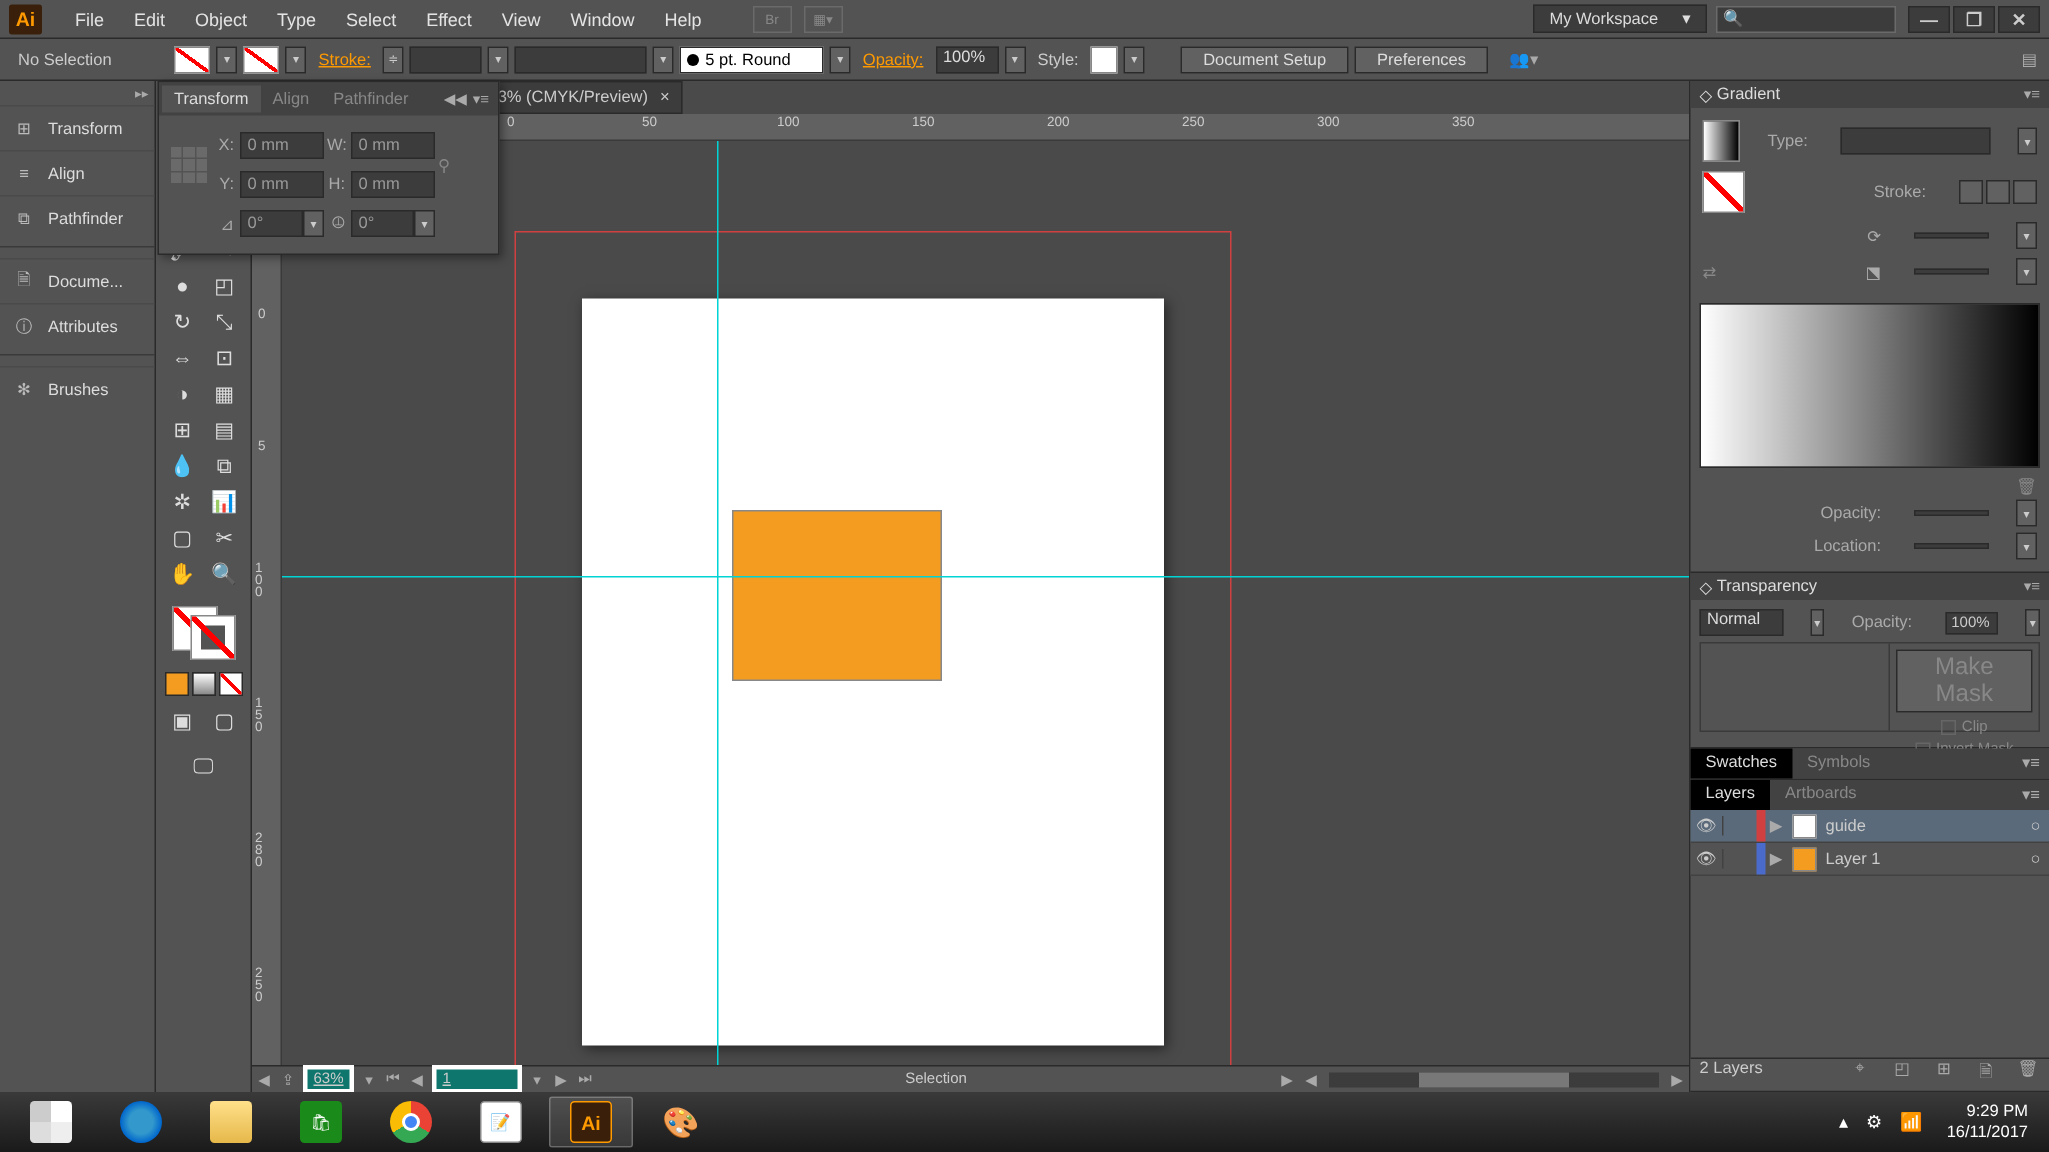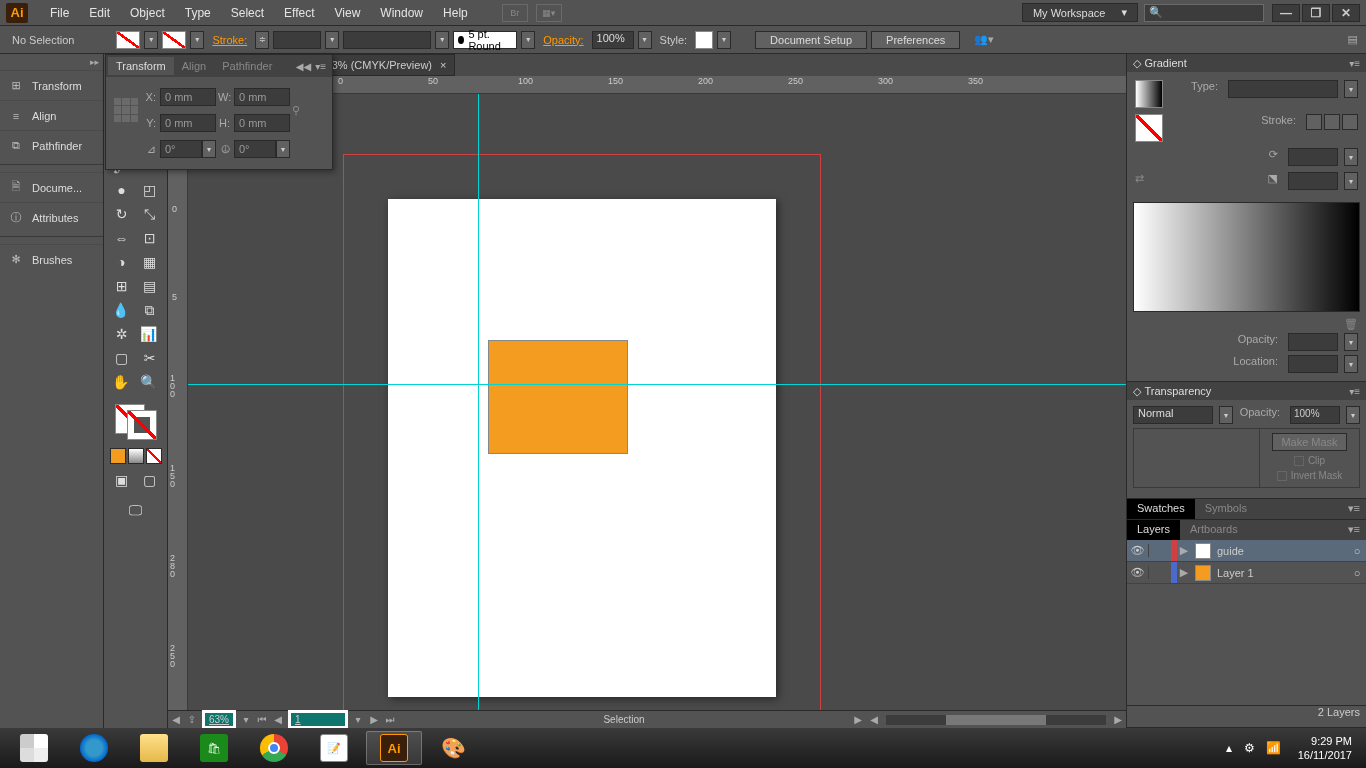--- a/index.html
+++ b/index.html
@@ -78,52 +78,52 @@
 .status-center { flex:1; text-align:center;}
 .scroll-track { height:10px; background:#3c3c3c; flex:0 0 220px; margin:0 4px; position:relative;}
 .scroll-thumb { position:absolute; height:100%; background:#787878;}
 
 
 .right-dock { width: 240px; background: #535353; border-left: 1px solid #2a2a2a; display: flex; flex-direction: column; font-size:11px;}
 .r-panel { border-bottom: 1px solid #2a2a2a; }
 .r-hdr { height: 18px; background: #424242; display: flex; align-items: center; padding: 0 6px; color: #ddd; font-size: 11px; }
 .r-hdr .menu { margin-left:auto; font-size:10px; color:#aaa;}
 .grad-body { padding: 8px; display:flex; flex-direction:column; gap:6px;}
-.grad-row { display:flex; gap:6px;}
+.grad-row { display:flex; align-items:center; gap:18px;}
 .grad-preview { width: 28px; height: 28px; background: linear-gradient(to right, #fff, #000); border:1px solid #888;}
 .grad-none { width: 28px; height: 28px; background:#fff; border:1px solid #888; position:relative;}
 .grad-none::after{content:''; position:absolute; inset:0; background:linear-gradient(to top right, transparent 45%, red 45%, red 55%, transparent 55%);}
 .grad-slider-box { margin:4px 6px; height:110px; background:linear-gradient(to right,#fff,#000); border:1px solid #2a2a2a;}
 .mini-input { width:50px; background:#3c3c3c; border:1px solid #2a2a2a; color:#ccc; padding:1px 3px; font-size:10px;}
 .label-r { text-align:right; flex:1; color:#aaa; padding-right:4px;}
 
 .trans-body { padding:6px; }
 .mask-box { height:60px; border:1px solid #3a3a3a; margin:4px 0; display:flex;}
 .mask-left { flex:1; }
 .mask-right { width:100px; border-left:1px solid #3a3a3a; padding:4px; display:flex; flex-direction:column; gap:4px; align-items:center;}
-.mask-btn { background:#616161; border:1px solid #2a2a2a; color:#888; padding:2px 8px; font-size:11px;}
+.mask-btn { background:#616161; border:1px solid #2a2a2a; color:#888; padding:2px 8px; font-size:16px;}
 .chk { display:flex; align-items:center; gap:4px; color:#888; font-size:10px;}
 .chk-box { width:10px; height:10px; border:1px solid #666;}
 
 .tabs-row { display:flex; height:20px; background:#424242;}
 .tabs-row .tab { padding:3px 10px; color:#888;}
 .tabs-row .tab.active { background:#000000; color:#ddd;}
 .tabs-row .menu{margin-left:auto; padding:3px 6px; color:#aaa;}
 
 .layers-body { }
 .layer-row { height:22px; display:flex; align-items:center; border-bottom:1px solid #424242; background:#535353;}
 .layer-row.sel { background:#5a6a7a;}
 .vis { width:22px; text-align:center; border-right:1px solid #424242;}
 .lock { width:22px; border-right:1px solid #424242;}
 .lay-color { width:6px; height:100%;}
 .lay-toggle { width:14px; text-align:center; color:#aaa;}
 .lay-thumb { width:16px; height:16px; border:1px solid #888; margin:0 4px;}
 .lay-name { flex:1; padding-left:2px;}
 .lay-target { width:18px; text-align:center;}
-.layer-footer { height:22px; border-top:1px solid #2a2a2a; display:flex; align-items:flex-end; padding:0 6px; gap:12px; background:#535353;flex-direction:column;}
+.layer-footer { height:22px; border-top:1px solid #2a2a2a; display:flex; align-items:flex-start; padding:0 6px; gap:12px; background:#535353;}
 .layer-footer .sp { flex:1;}
 .f-icon { width:16px; text-align:center; color:#aaa;}
 
 
 .taskbar { position: absolute; left: 0; right: 0; bottom: 0; height: 40px; background: linear-gradient(to bottom, #3a3a3a, #1a1a1a); display: flex; align-items: center; padding: 0 4px; }
 .task-btn { width: 56px; height: 34px; margin: 0 2px; display:flex; align-items:center; justify-content:center; border:1px solid transparent; border-radius:2px;}
 .task-btn.active { background: rgba(255,255,255,.12); border:1px solid rgba(255,255,255,.25);}
 .task-icon { width:28px; height:28px; border-radius:3px;}
 .task-spacer { flex: 1; }
 .clock { color:#fff; font-size:11px; text-align:right; padding:0 10px; line-height:14px;}
@@ -163,21 +163,21 @@
   <div class="swatch-none"></div>
   <div class="ctrl-dd">▾</div>
   <div class="swatch-none"></div>
   <div class="ctrl-dd">▾</div>
   <span class="ctrl-label u">Stroke:</span>
   <div class="ctrl-dd">≑</div>
   <div class="ctrl-input" style="width:48px"></div>
   <div class="ctrl-dd">▾</div>
   <div class="ctrl-input" style="width:88px"></div>
   <div class="ctrl-dd">▾</div>
-  <div class="ctrl-input" style="width:64px; background:#fff; color:#000; display:flex; align-items:center;">
+  <div class="ctrl-input" style="width:96px; background:#fff; color:#000; display:flex; align-items:center;">
       <span class="dot"></span>
       <span>5 pt. Round</span>
     </div>
   <div class="ctrl-dd">▾</div>
   <span class="ctrl-label u">Opacity:</span>
   <div class="ctrl-input" style="width:42px">100%</div>
   <div class="ctrl-dd">▾</div>
   <span class="ctrl-label">Style:</span>
   <div style="width:18px;height:18px;background:#fff;border:1px solid #888"></div>
   <div class="ctrl-dd">▾</div>

